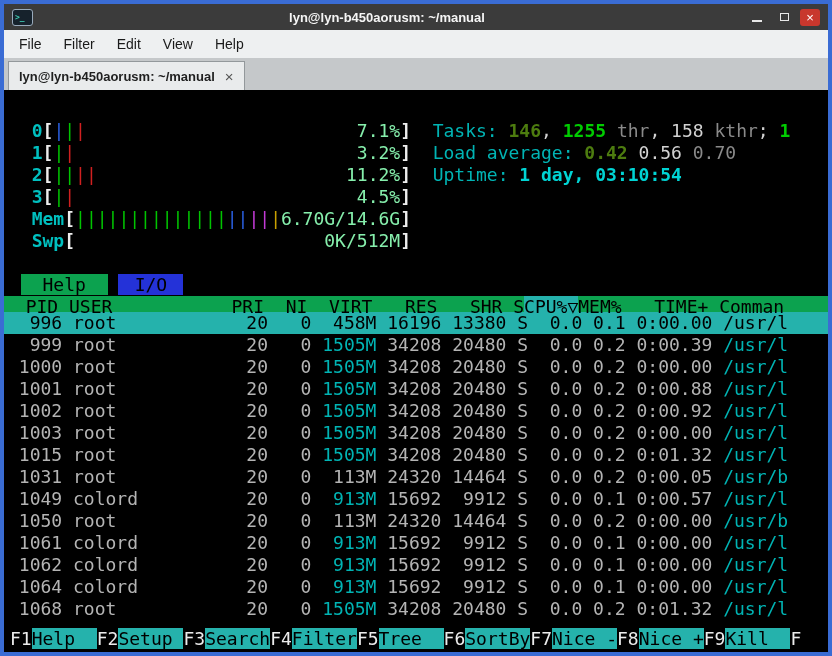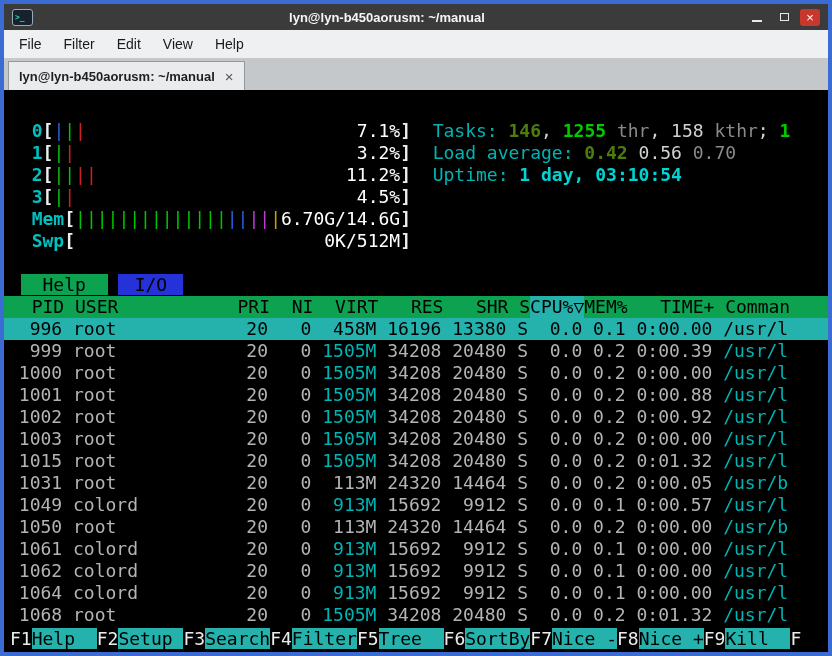--- a/index.html
+++ b/index.html
@@ -21,31 +21,31 @@
   .tabbar{height:32px;background:#c5c8ca;display:flex;align-items:flex-end;padding:0 4px;flex:0 0 auto;}
   .tab{height:29px;background:#e9ebec;border:1px solid #93989b;border-bottom:none;display:flex;align-items:center;justify-content:space-between;padding:0 10px;gap:10px;font-weight:bold;font-size:13px;color:#1f1f1f;min-width:235px;box-sizing:border-box;}
   .tab-close{color:#555;font-size:15px;font-weight:normal;}
   
   .terminal{flex:1;position:relative;background:#000;overflow:hidden;padding-top:8px;font-family:"DejaVu Sans Mono",monospace;font-size:18px;line-height:22px;color:#b4b4b4;}
   .t-line{height:22px;white-space:pre;padding-left:6px;}
   .mwrap{display:inline-block;width:37ch;}
   .mlabel{color:#00c0c0;font-weight:bold;}
   .brk{color:#eeeeee;font-weight:bold;}
   .mfield{display:inline-block;position:relative;height:22px;vertical-align:top;}
-  .mval{position:absolute;right:0;top:0;color:#ffffff;}
+  .mval{position:absolute;right:0;top:0;color:#86efac;}
   .c-label{color:#00b4b4;}
   .c-w{color:#d2d2d2;}
   .c-wb{color:#4d7c0f;font-weight:bold;}
   .c-gb{color:#00cc00;font-weight:bold;}
   .c-dim{color:#8a8a8a;}
   .c-cb{color:#00d4d4;font-weight:bold;}
   .stab{color:#000;}
   .stab.active{background:#0ca24f;padding:0 2ch;}
   .stab.inactive{background:#2432d8;padding:0 1.5ch;}
-  .proc-header{display:grid;background:#0ca24f;color:#000;height:22px;white-space:pre;padding-left:6px;}
+  .proc-header{display:grid;background:#0ca24f;color:#000;height:16px;white-space:pre;padding-left:0;}
   .sort-col{background:#25b2ac;}
   .proc-row{display:grid;color:#b4b4b4;height:22px;white-space:pre;padding-left:4px;}
   .proc-row.selected{background:#25b2ac;color:#000;}
   .proc-row.selected .hl{color:#000;}
   .hl{color:#00b4b4;}
   .a-r{text-align:right;}
   .a-l{text-align:left;}
   #fbar{position:absolute;left:0;right:0;bottom:2px;height:22px;display:flex;white-space:pre;padding-left:6px;}
   .fk{color:#ececec;}
   .fl{background:#25b2ac;color:#000;}

